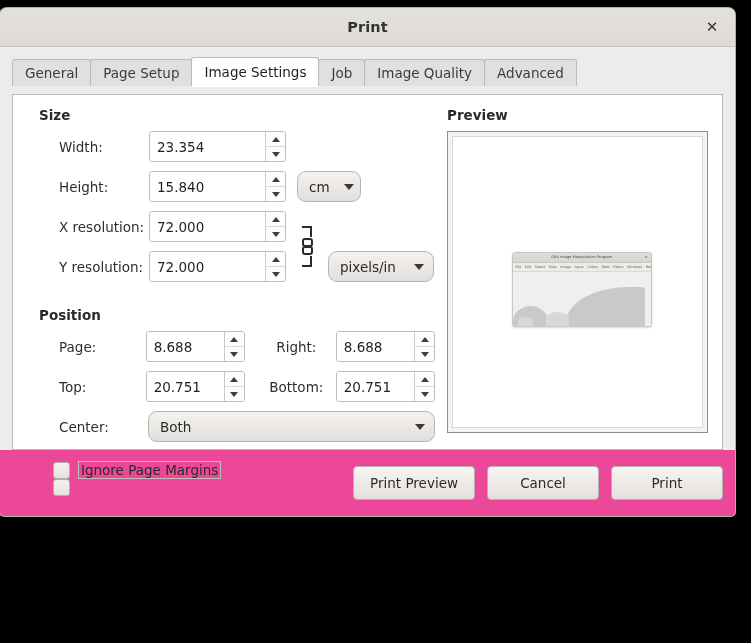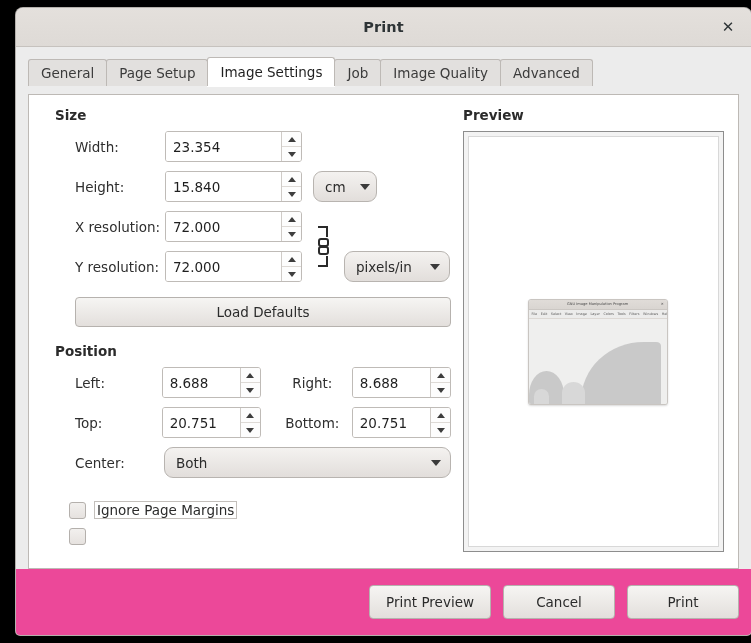--- a/index.html
+++ b/index.html
@@ -10,24 +10,24 @@
   body {
     width: 751px;
     height: 643px;
     font-family: "DejaVu Sans", "Liberation Sans", sans-serif;
     -webkit-font-smoothing: antialiased;
   }
 
   
   .window {
     position: absolute;
-    left: 16px;
+    left: 0;
     top: 8px;
     width: 735px;
-    height: 627px;
+    height: 508px;
     background: #ececec;
     border-radius: 7px 7px 4px 4px;
     box-shadow: 0 0 0 1px #b4b0ac;
     display: flex;
     flex-direction: column;
     overflow: hidden;
   }
 
   .titlebar {
     height: 38px;
@@ -546,26 +546,25 @@
           </div>
 
           <div style="display:flex; align-items:flex-end; height:71px;">
             <div class="combo ppi">
               <span>pixels/in</span>
               <span class="arrow"></span>
             </div>
           </div>
         </div>
 
-        <div class="btn btn-load">Load Defaults</div>
 
         <div class="section-title" style="margin-top:16px;">Position</div>
 
         <div class="row">
-          <div class="lbl lbl-pos">Left:</div>
+          <div class="lbl lbl-pos">Page:</div>
           <div class="spin w-pos">
             <div class="val">8.688</div>
             <div class="btns">
               <div class="b up">
                   <span class="tri-up"></span>
                 </div>
               <div class="b down">
                   <span class="tri-dn"></span>
                 </div>
             </div>

